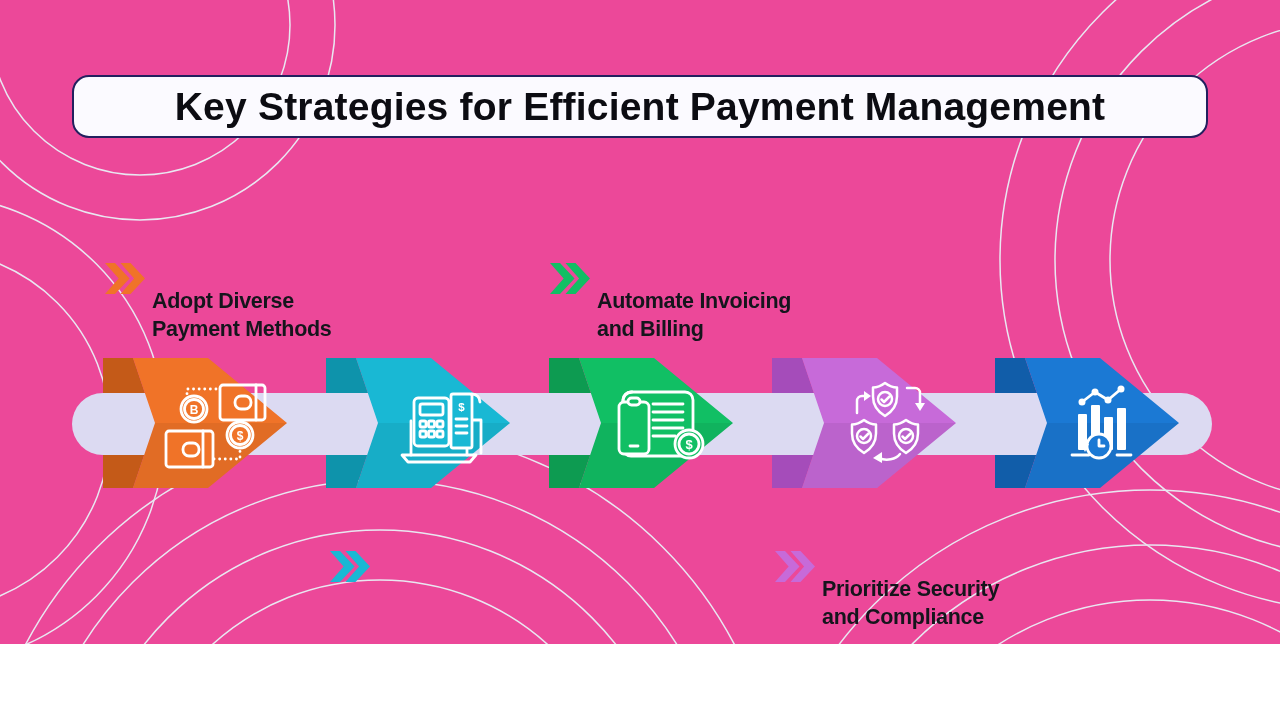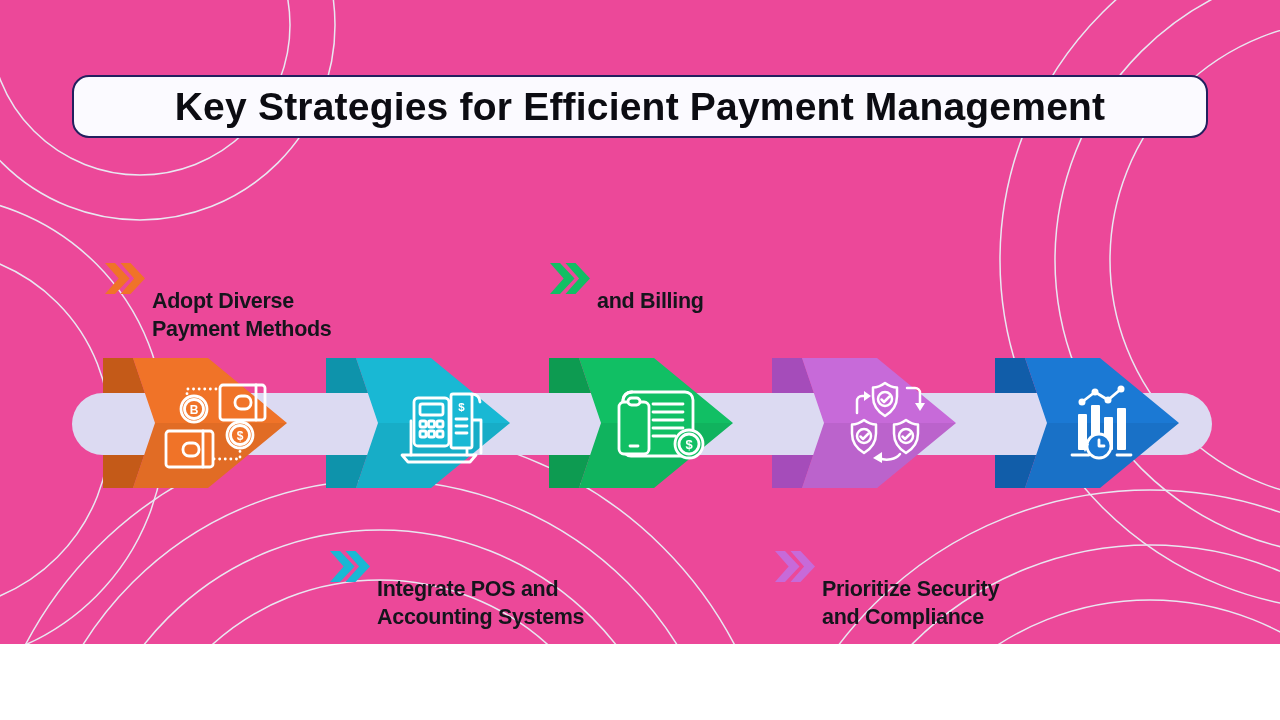--- a/index.html
+++ b/index.html
@@ -175,34 +175,31 @@
       <div>Payment Methods</div>
     </div>
   </div>
 
   <div class="label" style="left:550px;top:252px">
     <svg class="lbl-ico" width="40" height="31" viewBox="0 0 44 34">
       <polygon points="0,0 11,0 27,17 11,34 0,34 15,17" fill="#11bf64"></polygon>
       <polygon points="17,0 28,0 44,17 28,34 17,34 32,17" fill="#11bf64"></polygon>
     </svg>
     <div class="lbl-txt">
+      <div>Automate Invoicing</div>
       <div>and Billing</div>
     </div>
   </div>
 
 
   <div class="label" style="left:330px;top:540px">
     <svg class="lbl-ico" width="40" height="31" viewBox="0 0 44 34">
       <polygon points="0,0 11,0 27,17 11,34 0,34 15,17" fill="#19b8d4"></polygon>
       <polygon points="17,0 28,0 44,17 28,34 17,34 32,17" fill="#19b8d4"></polygon>
     </svg>
-    <div class="lbl-txt">
-      <div>Integrate POS and</div>
-      <div>Accounting Systems</div>
-    </div>
   </div>
 
   <div class="label" style="left:775px;top:540px">
     <svg class="lbl-ico" width="40" height="31" viewBox="0 0 44 34">
       <polygon points="0,0 11,0 27,17 11,34 0,34 15,17" fill="#c76ad9"></polygon>
       <polygon points="17,0 28,0 44,17 28,34 17,34 32,17" fill="#c76ad9"></polygon>
     </svg>
     <div class="lbl-txt">
       <div>Prioritize Security</div>
       <div>and Compliance</div>

